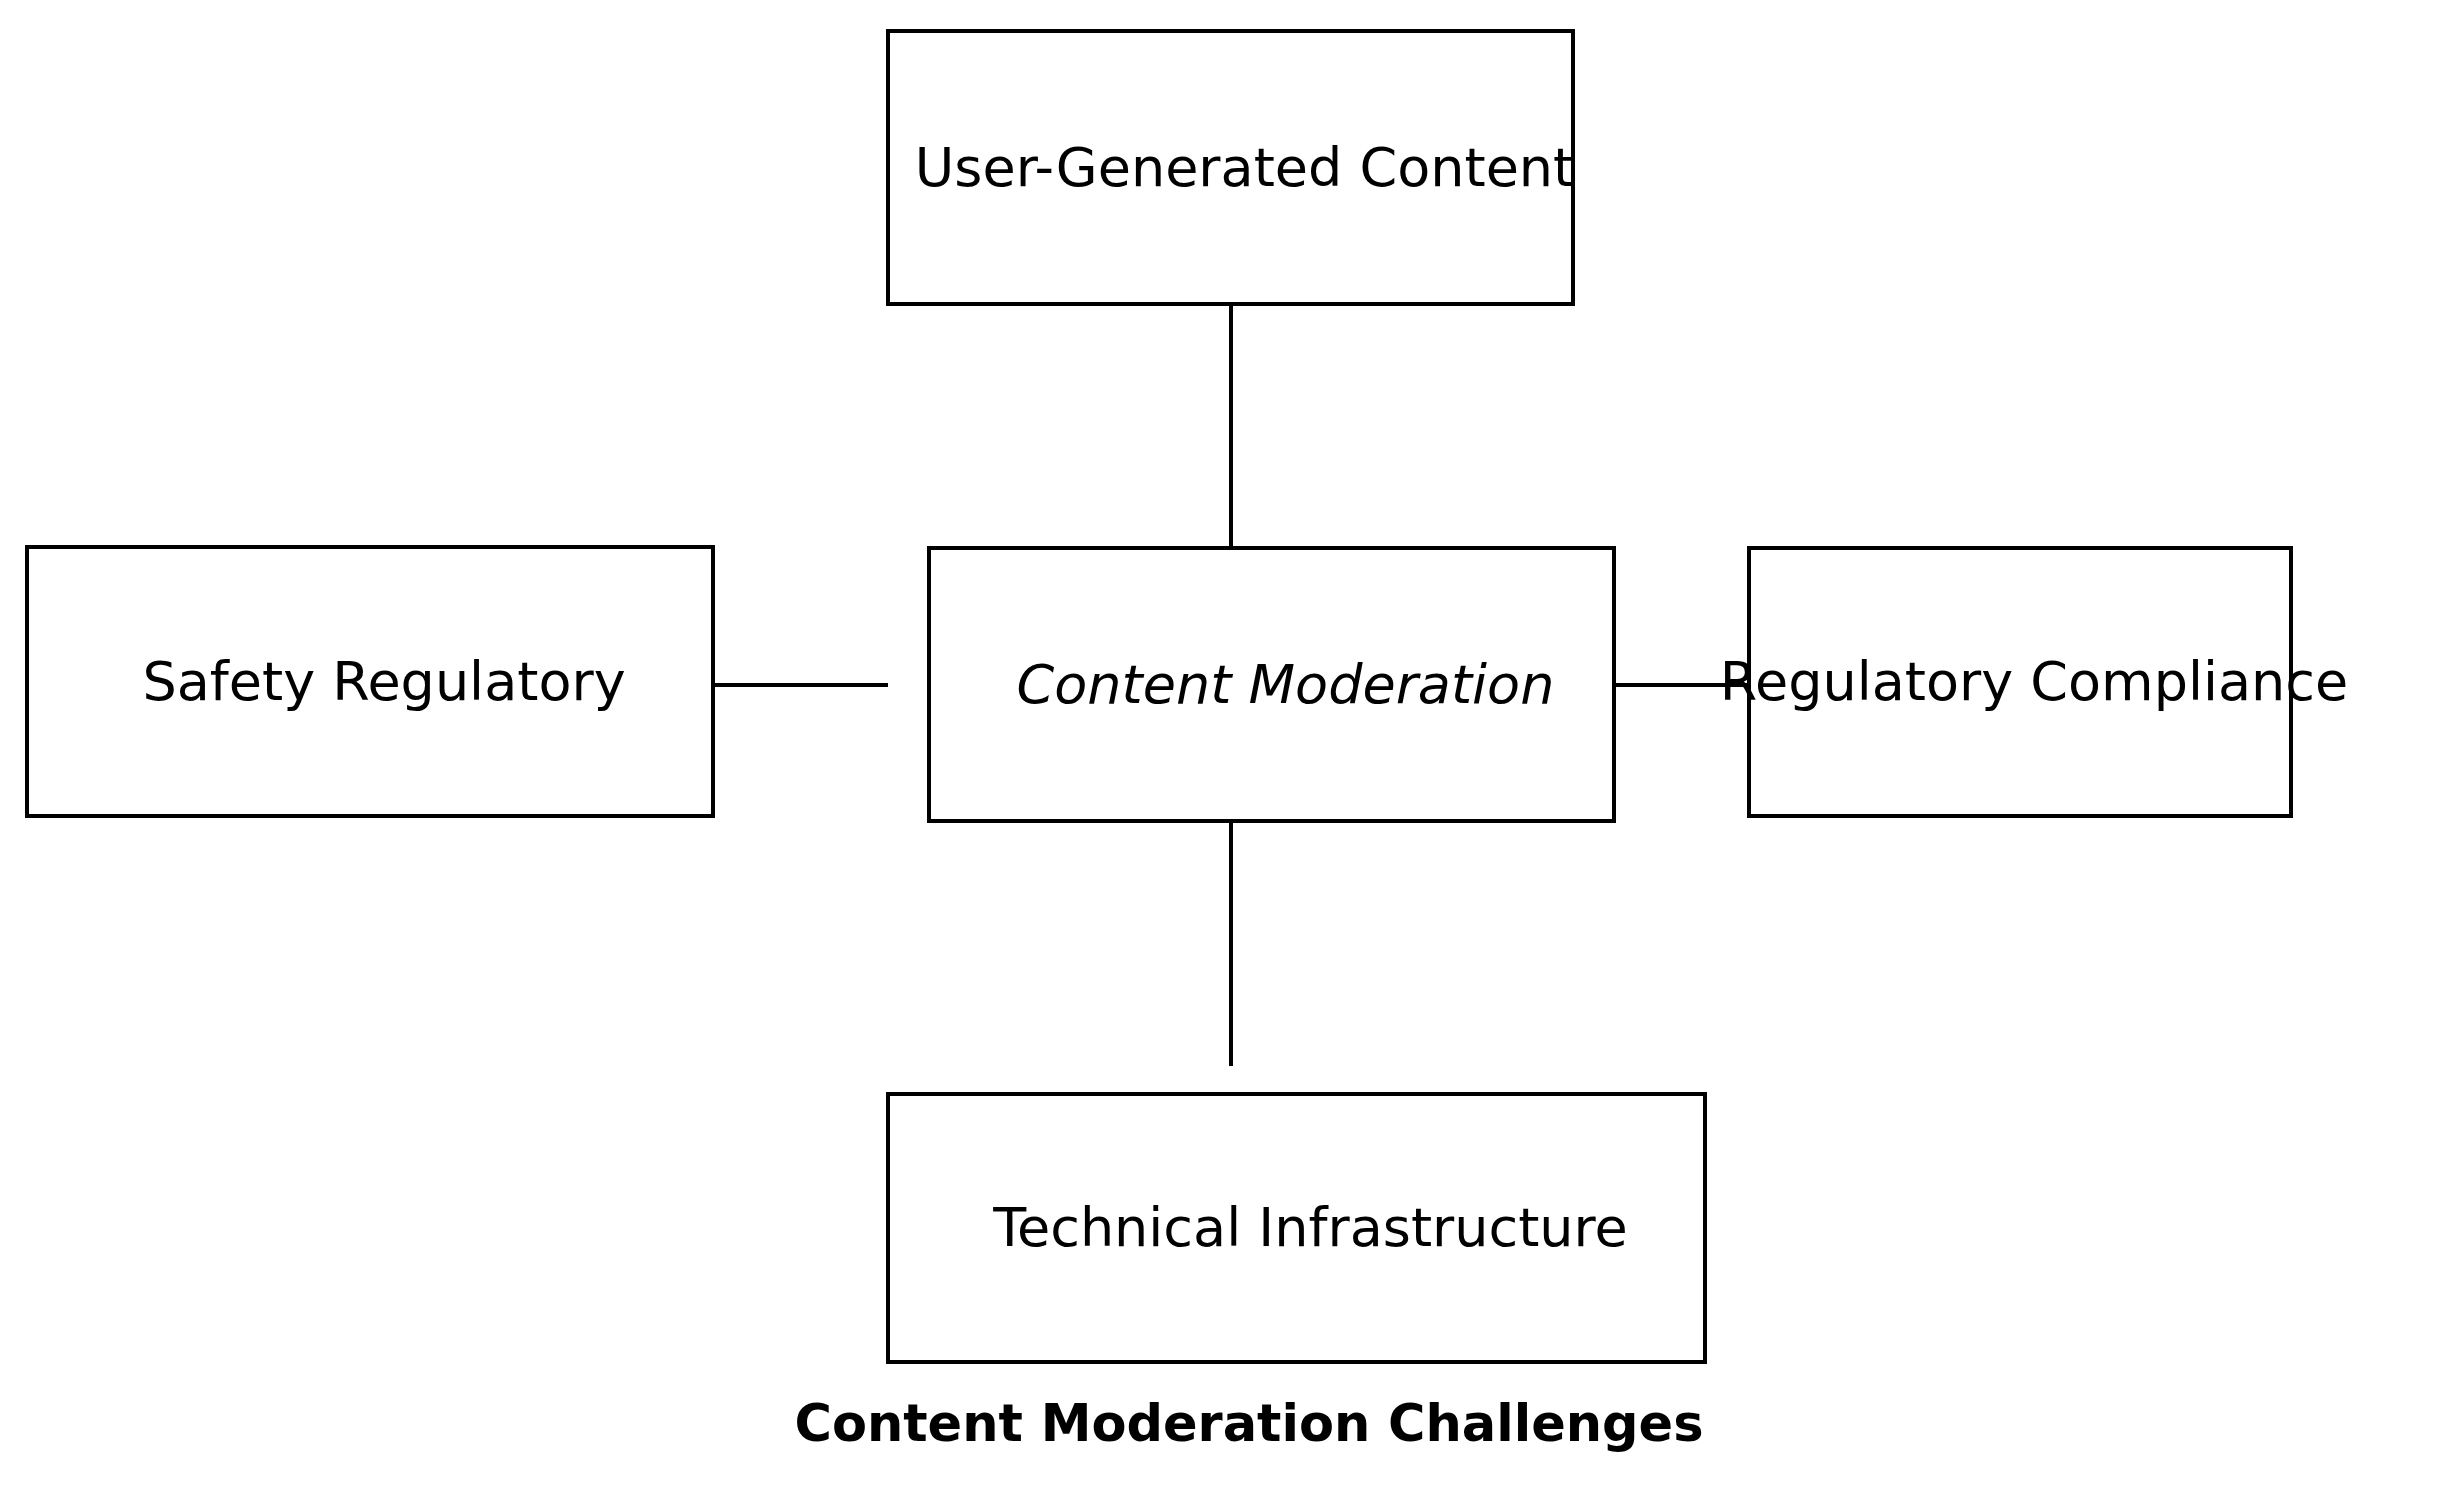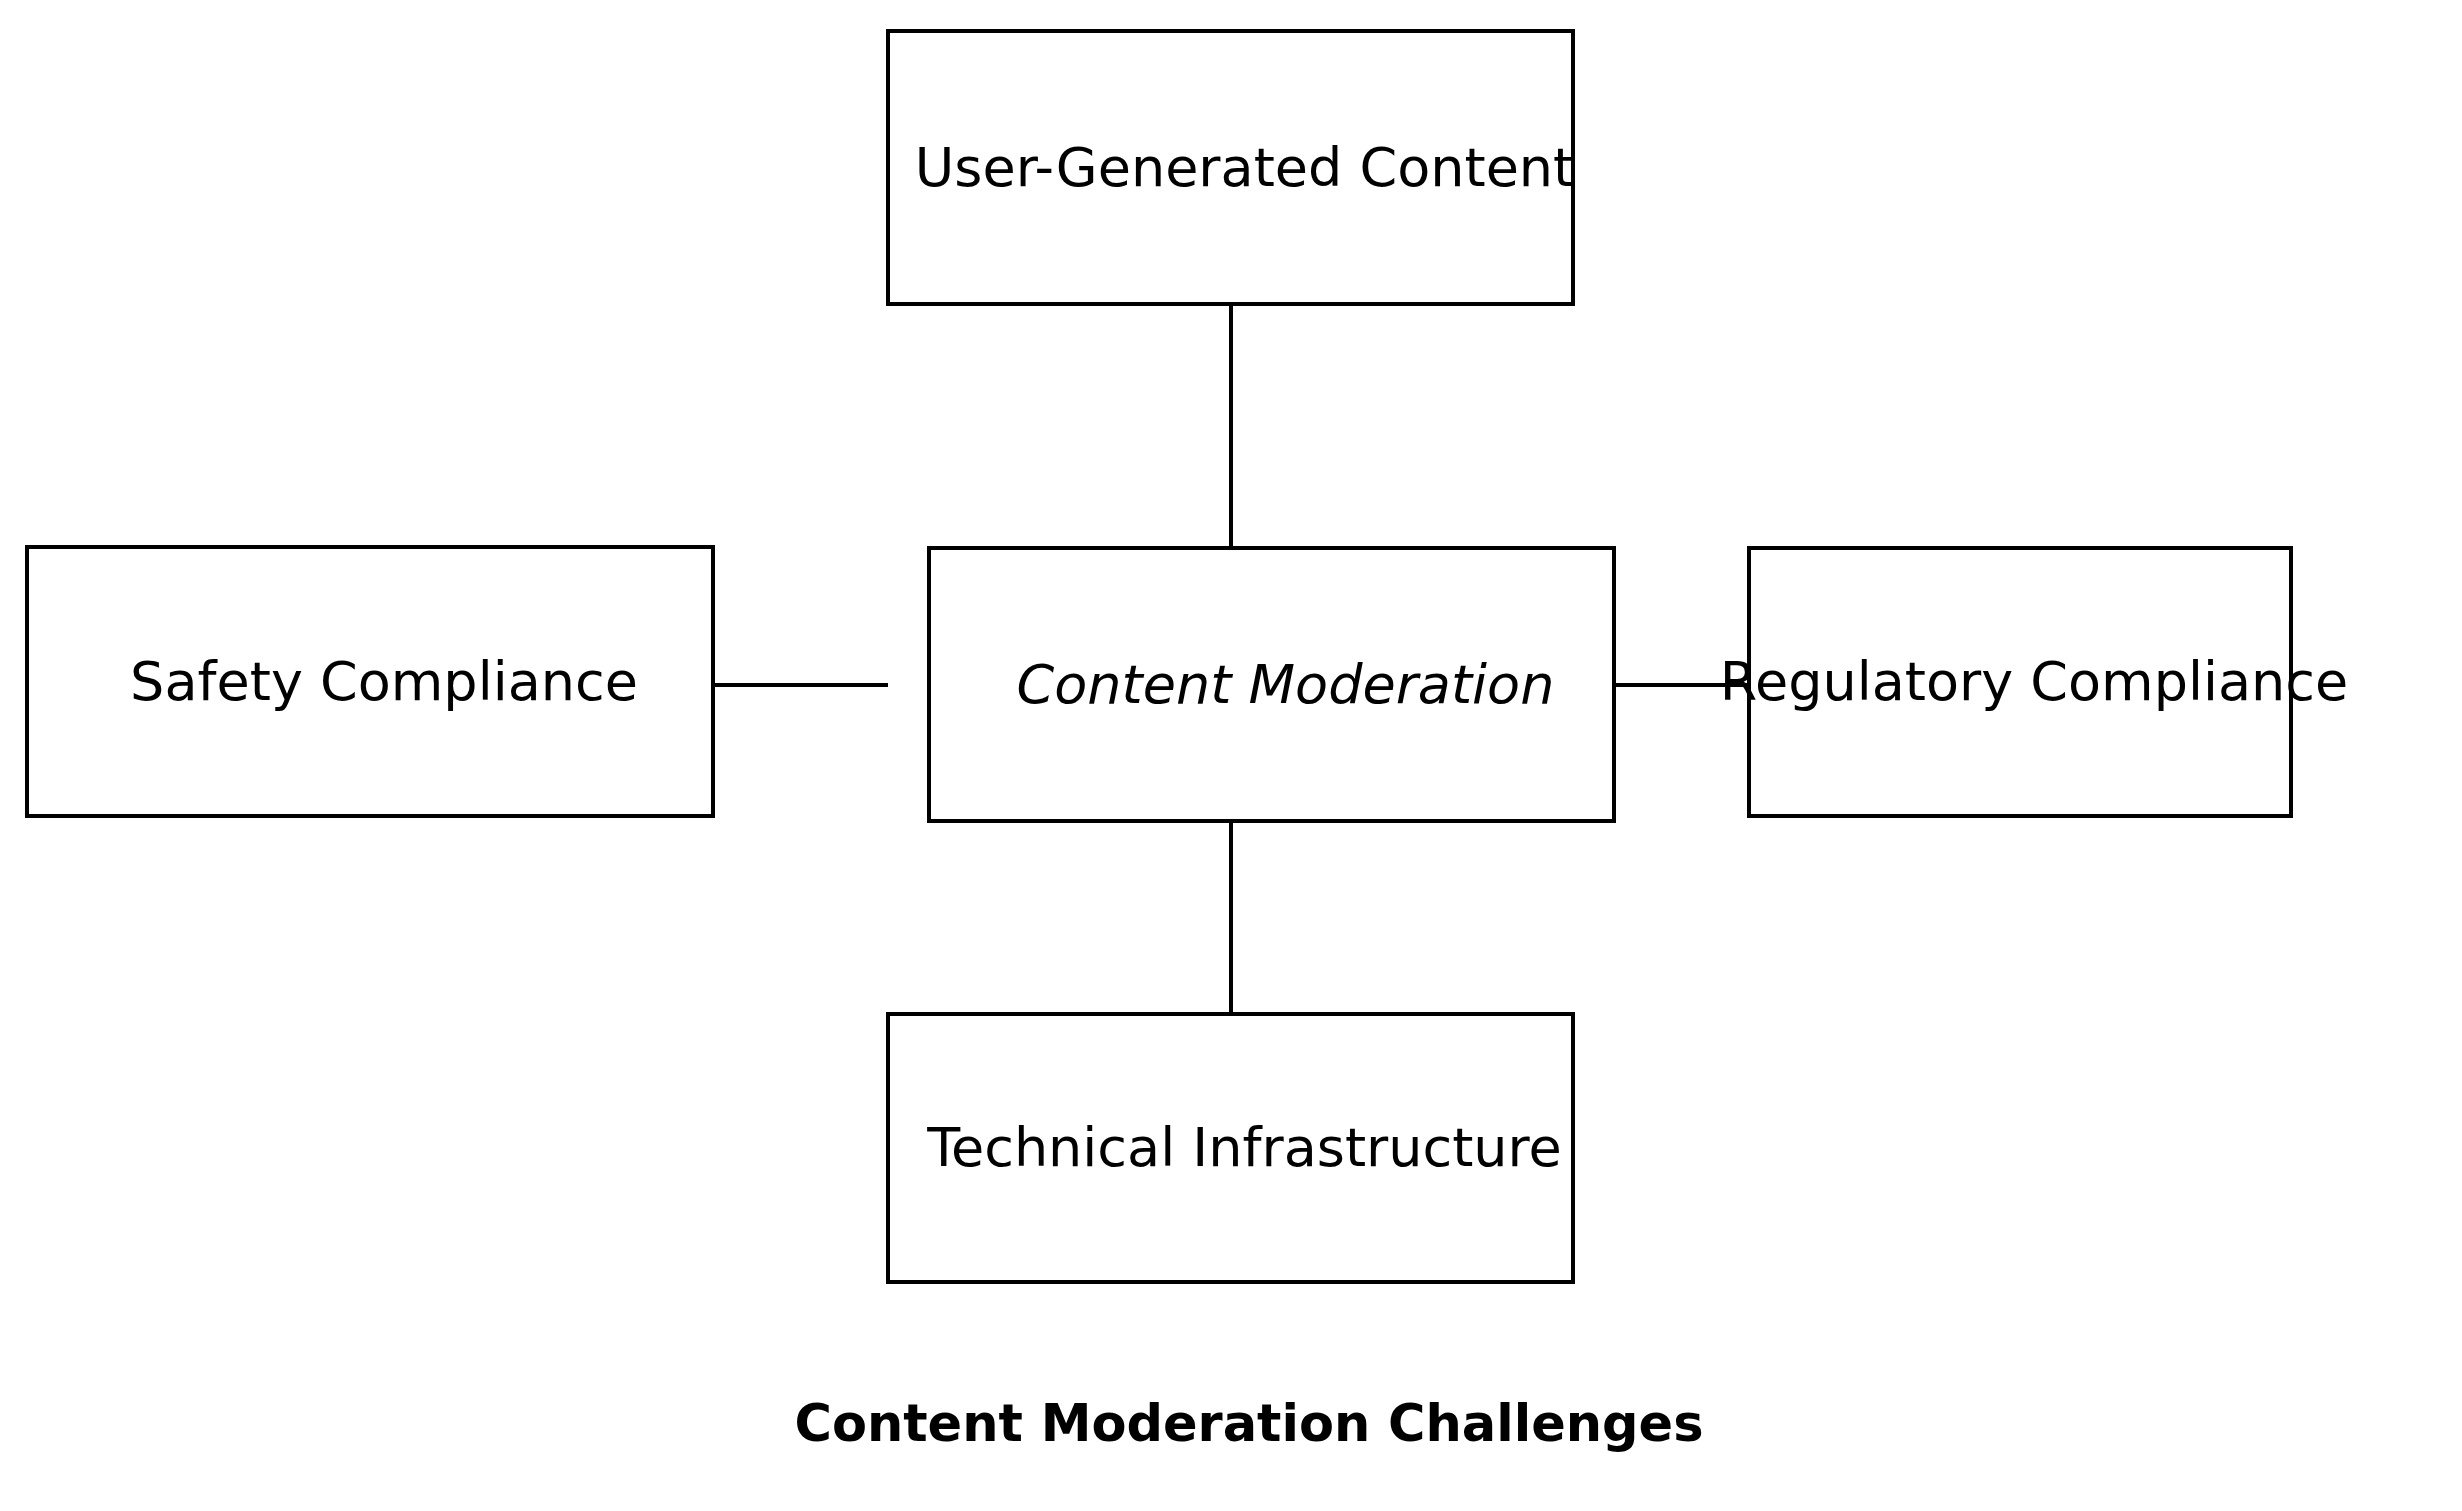--- a/index.html
+++ b/index.html
@@ -29,21 +29,21 @@
     font-size: 54px;
     line-height: 1.1;
     white-space: nowrap;
     text-align: center;
     padding-left: 28px;
   }
   #node-top    { left: 886px; top: 29px;   width: 689px; height: 277px; }
   #node-center { left: 927px; top: 546px;  width: 689px; height: 277px; font-style: italic; }
   #node-left   { left: 25px;   top: 545px;  width: 690px; height: 273px; }
   #node-right  { left: 1747px; top: 546px;  width: 546px; height: 272px; }
-  #node-bottom { left: 886px; top: 1012px; width: 689px; height: 272px; }
+  #node-bottom { left: 886px; top: 1092px; width: 821px; height: 272px; }
   .connector {
     position: absolute;
     background: #000000;
   }
   #edge-top    { left: 1229px; top: 304px;  width: 4.1px;   height: 244px; }
   #edge-bottom { left: 1229px; top: 821px;  width: 4.1px;   height: 245px; }
   #edge-left   { left: 713px;  top: 683px;  width: 175px; height: 4.1px; }
   #edge-right  { left: 1574px; top: 683px;  width: 175px; height: 4.1px; }
   .diagram-title {
     position: absolute;
@@ -64,21 +64,21 @@
   <div class="connector" id="edge-top"></div>
   <div class="connector" id="edge-bottom"></div>
   <div class="connector" id="edge-left"></div>
   <div class="connector" id="edge-right"></div>
 
   <div class="node" id="node-top">
     <span>User-Generated Content</span>
   </div>
 
   <div class="node" id="node-left">
-    <span>Safety Compliance</span>
+    <span>Safety Regulatory</span>
   </div>
 
   <div class="node" id="node-center">
     <span>Content Moderation</span>
   </div>
 
   <div class="node" id="node-right">
     <span>Regulatory Compliance</span>
   </div>
 

